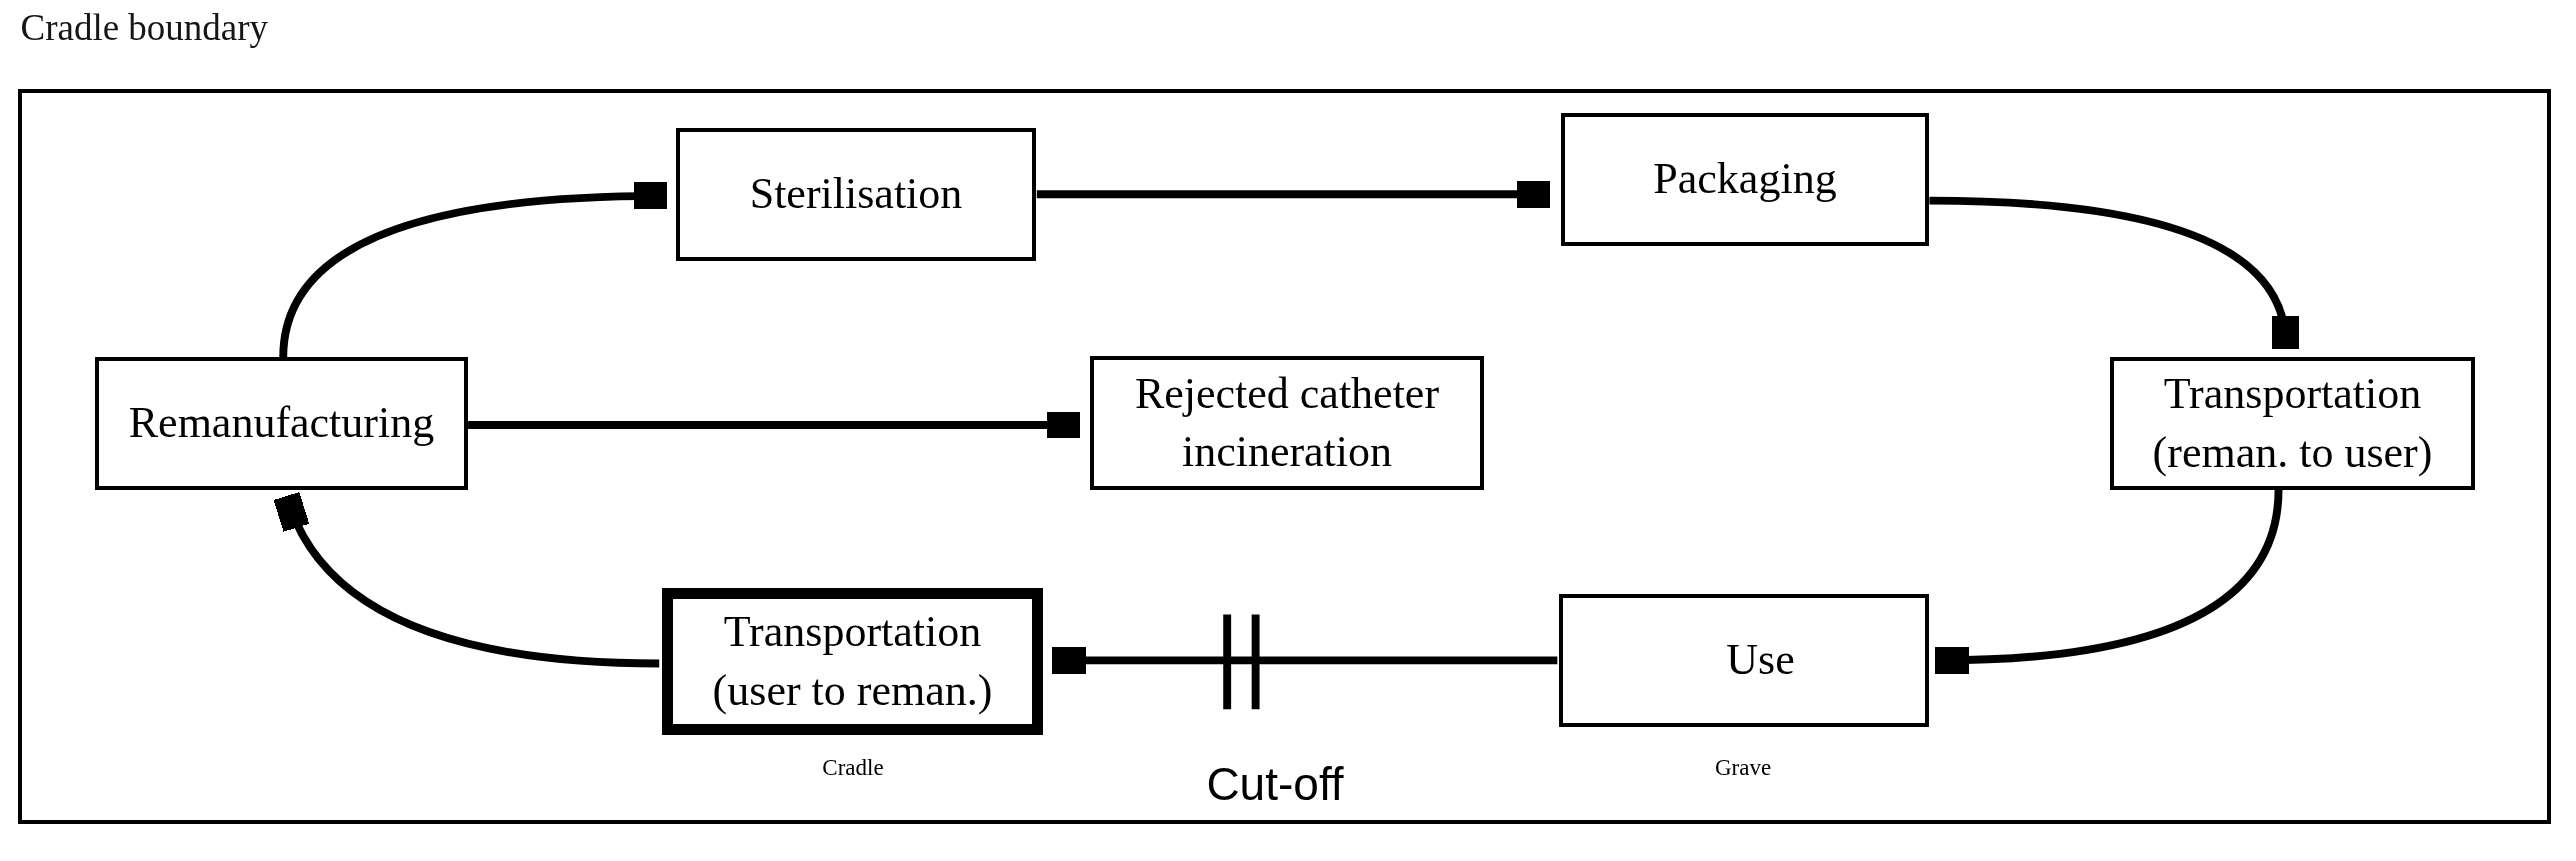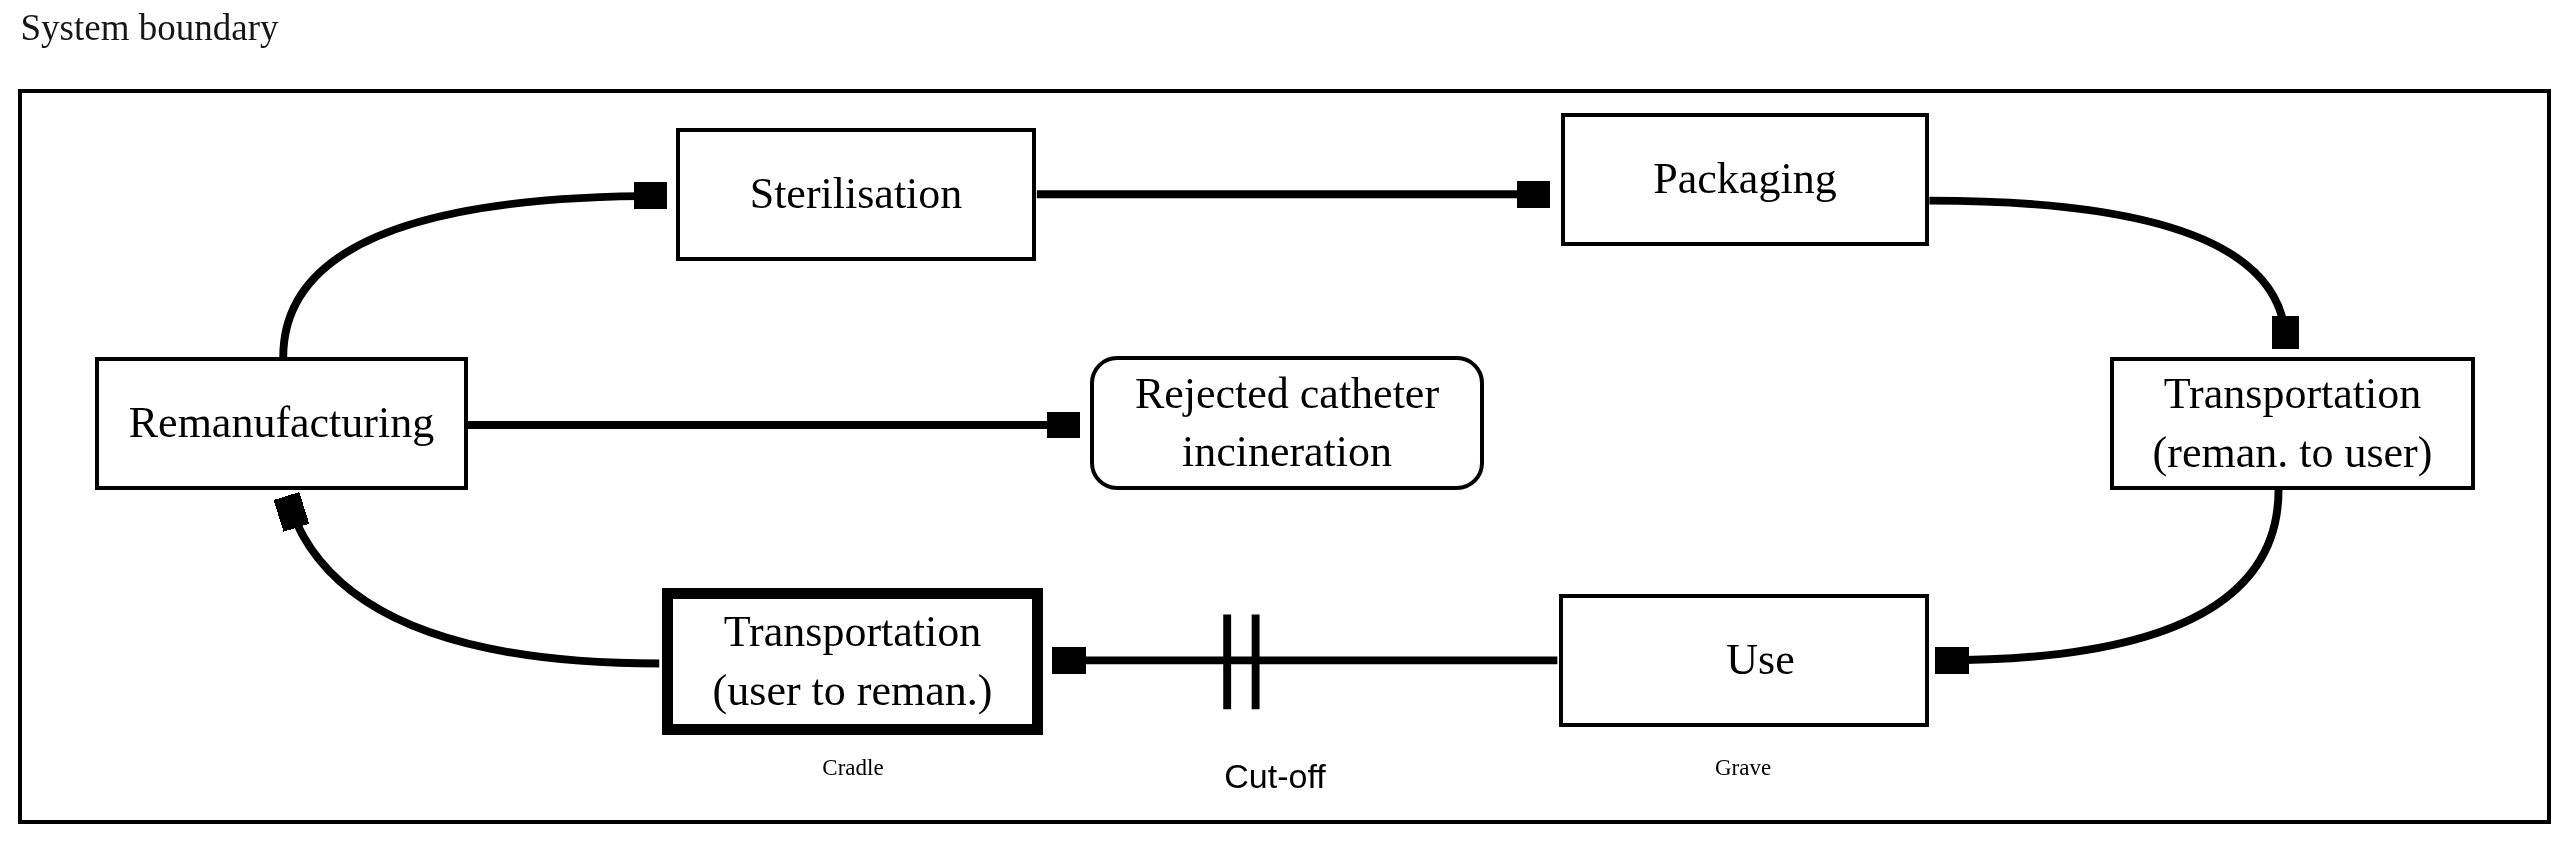--- a/index.html
+++ b/index.html
@@ -42,34 +42,34 @@
     font-size: 44px;
     line-height: 1.32;
     white-space: pre-line;
     z-index: 2;
   }
   .node.emphasized { border-width: 11px; }
 
   .n-remanufacturing { left: 95px;  top: 357px; width: 373px; height: 133px; }
   .n-sterilisation   { left: 676px;  top: 128px; width: 360px; height: 133px; }
   .n-packaging       { left: 1561px; top: 113px; width: 368px; height: 133px; }
-  .n-rejected        { left: 1090px; top: 356px; width: 394px; height: 134px; border-radius: 27px; }
+  .n-rejected        { left: 1090px; top: 356px; width: 394px; height: 134px; }
   .n-transport-rtu   { left: 2110px; top: 357px; width: 365px; height: 133px; }
   .n-use             { left: 1559px; top: 594px; width: 370px; height: 133px; padding-left: 33px; }
   .n-transport-utr   { left: 662px;  top: 588px; width: 381px; height: 147px; }
 
   .stage-label {
     position: absolute;
     transform: translateX(-50%);
     font-size: 23px;
     white-space: nowrap;
     z-index: 2;
   }
   .l-cradle { left: 853px; top: 755px; }
-  .l-cutoff { left: 1275px; top: 757px; font-family: "Liberation Sans", sans-serif; font-size: 34px; }
+  .l-cutoff { left: 1275px; top: 757px; font-family: "Liberation Sans", sans-serif; font-size: 46px; }
   .l-grave  { left: 1743px; top: 755px; }
 
   svg.flows {
     position: absolute;
     left: 0; top: 0;
     width: 2576px;
     height: 861px;
     z-index: 1;
     pointer-events: none;
   }
@@ -77,21 +77,21 @@
     stroke: #000000;
     stroke-width: 10;
     fill: none;
   }
 </style>
 </head>
 <body>
 
 <div class="stage">
 
-  <div class="title">System boundary</div>
+  <div class="title">Cradle boundary</div>
 
   <div class="boundary"></div>
 
   <svg class="flows" viewBox="0 0 3260 1090" xmlns="http://www.w3.org/2000/svg">
     <defs>
       <marker id="ah" viewBox="0 0 10 8" refX="8.5" refY="4" markerWidth="42" markerHeight="34" markerUnits="userSpaceOnUse" orient="auto">
         <path d="M0,0 L10,4 L0,8 z" fill="#000000" stroke="none"></path>
       </marker>
     </defs>
 

